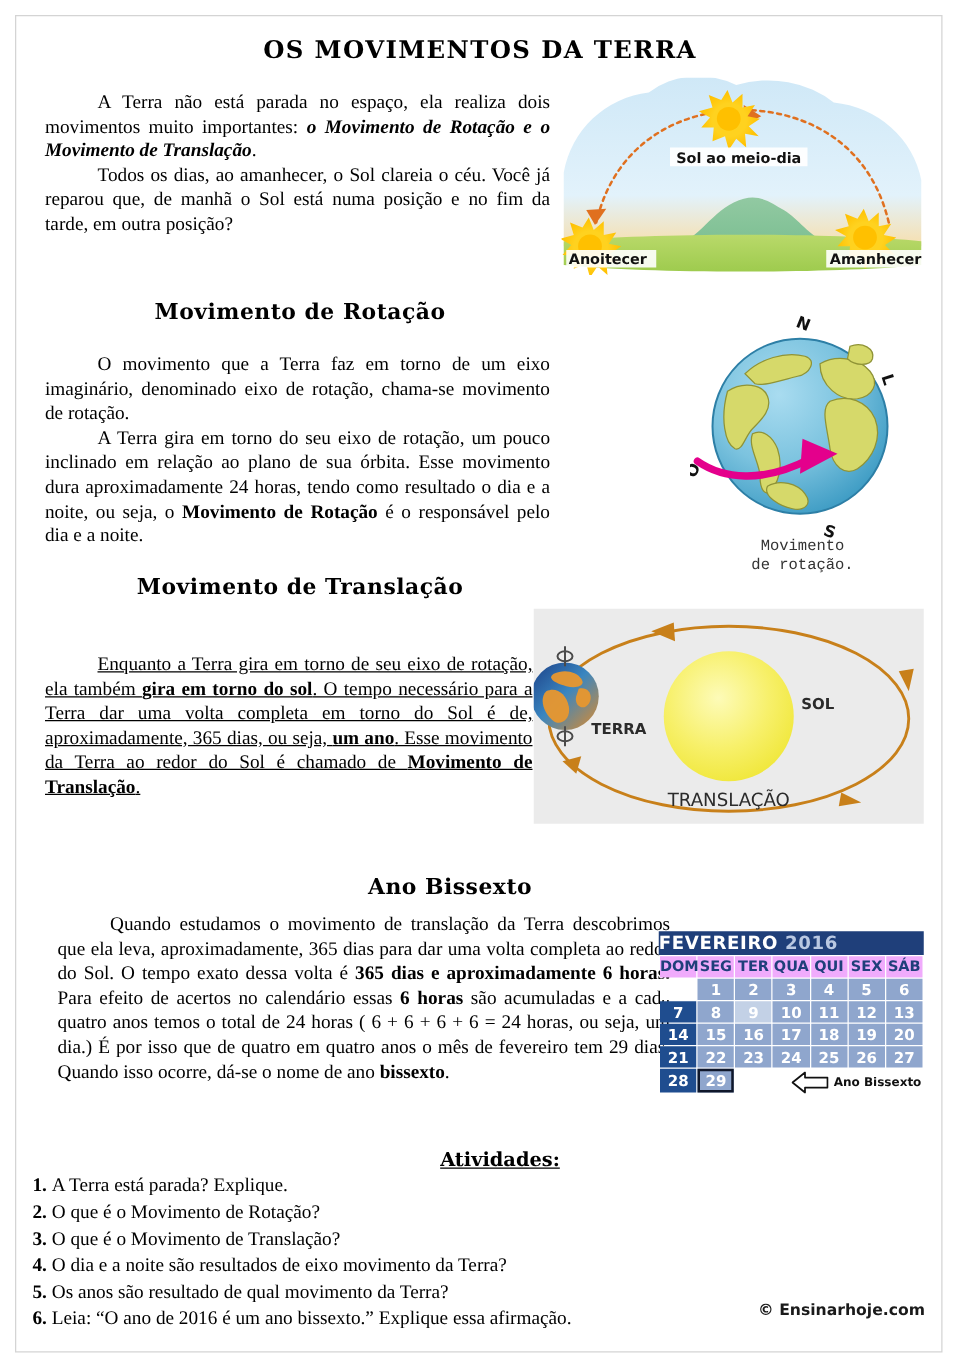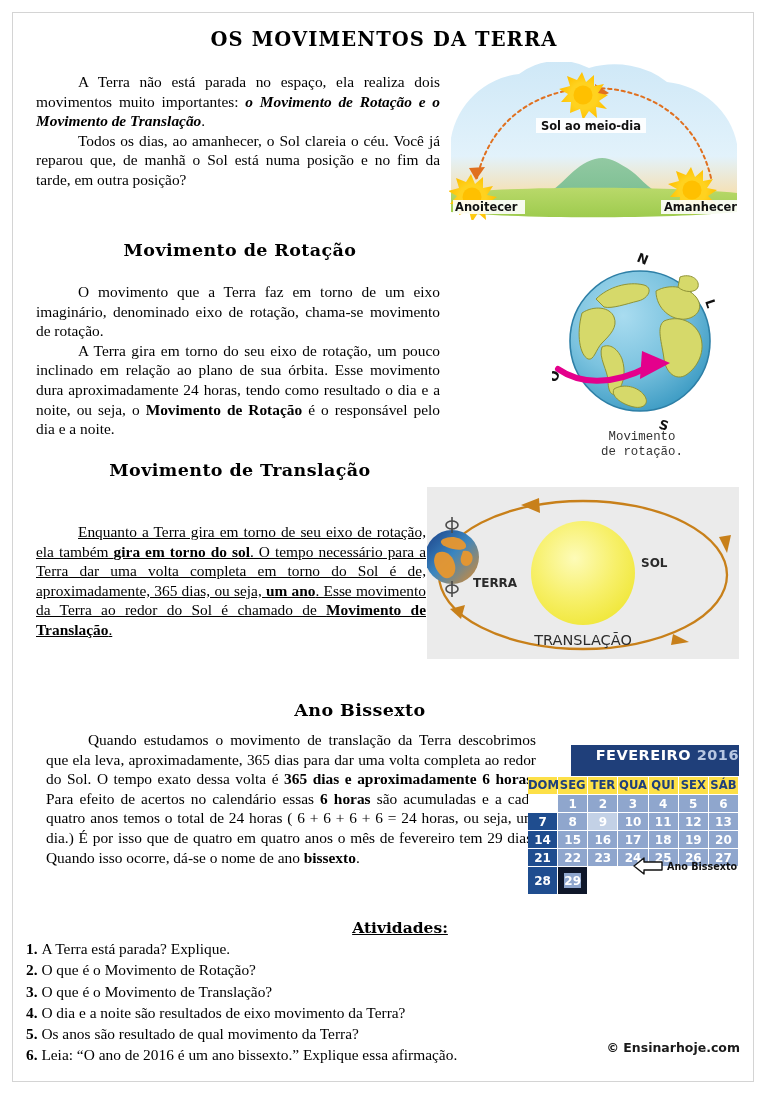--- a/index.html
+++ b/index.html
@@ -75,38 +75,38 @@
   
   #fig-orbit{position:absolute;left:427px;top:487px;width:312px;height:172px;
              background:#ebebeb;}
 
   
   #calendar{
     position:absolute;left:527px;top:745px;width:212px;
     font-family:"DejaVu Sans",sans-serif;
   }
   .cal-title{
-    background:#1f3f7a;color:#ffffff;text-align:right;font-weight:bold;
-    font-size:14.5px;letter-spacing:.5px;padding:2px 0 13px;margin-left:44px;
+    background:#1f3f7a;color:#ffffff;text-align:left;font-weight:bold;
+    font-size:14.5px;letter-spacing:.5px;padding:2px 0 1px;
   }
   .cal-title .yr{color:#b9c8e2;}
   table.cal{border-collapse:separate;border-spacing:1px;width:212px;
             table-layout:fixed;}
   table.cal th{
     color:#1f3f7a;font-size:11.6px;font-weight:bold;text-align:center;
-    padding:1px 0 2px;background:#fde047;
+    padding:1px 0 2px;background:#f0abfc;
   }
   table.cal td{
     text-align:center;font-size:12px;font-weight:bold;height:15px;
     color:#ffffff;background:#8fa6cd;padding:1px 0;
   }
   table.cal td.empty{background:#ffffff;}
   table.cal td.sun{background:#1f4d8f;}
   table.cal td.pale{background:#c3d1e6;}
-  table.cal td.mark{background:#8fa6cd;border:6px solid #0f172a;padding:0;}
+  table.cal td.mark{background:#8fa6cd;border:2px solid #0f172a;padding:0;}
   .cal-note{
     position:absolute;left:106px;top:112px;display:flex;align-items:center;
     gap:4px;
   }
   .cal-note .lbl{
     font-family:"DejaVu Sans",sans-serif;font-size:9.6px;font-weight:bold;
     color:#111;
   }
 </style>
 </head>

